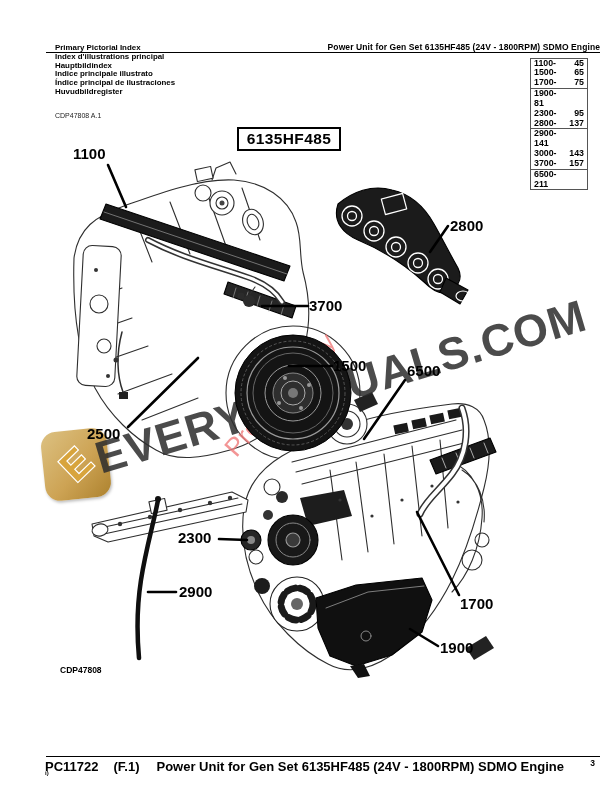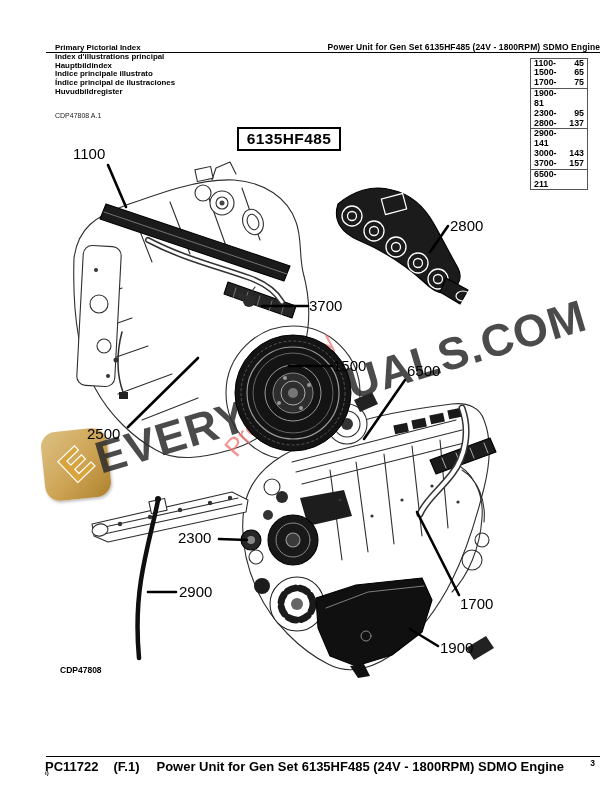--- a/index.html
+++ b/index.html
@@ -22,21 +22,21 @@
   
   .itable{top:57.5px;left:530px;width:56px;border:1px solid #555;background:#fff;}
   .itable .row{display:flex;justify-content:space-between;padding:0 3px;
                font-size:8.8px;font-weight:600;line-height:9.85px;}
   .itable .row.gsep{border-top:1px solid #555;flex-direction:column;}
   
   .modelbox{top:127px;left:237px;width:100px;height:20px;border:2.2px solid #000;
             display:flex;align-items:center;justify-content:center;
             font-size:15.5px;font-weight:700;letter-spacing:.4px;}
   
-  .callout{font-size:15px;font-weight:400;line-height:15px;z-index:5;white-space:nowrap;}
+  .callout{font-size:15px;font-weight:700;line-height:15px;z-index:5;white-space:nowrap;}
   .figcode{top:665px;left:60px;font-size:8.5px;font-weight:700;z-index:5;}
   
   svg.layer{position:absolute;left:0;top:0;}
   #art{z-index:1;}
   #flywheel{z-index:3;}
   #leaders{z-index:4;}
   .ln{stroke:#2e2e2e;fill:none;}
   .fw{fill:#fff;}
   .fdk{fill:#1b1b1b;stroke:#000;}
   .fdk2{fill:#262626;stroke:#000;}

